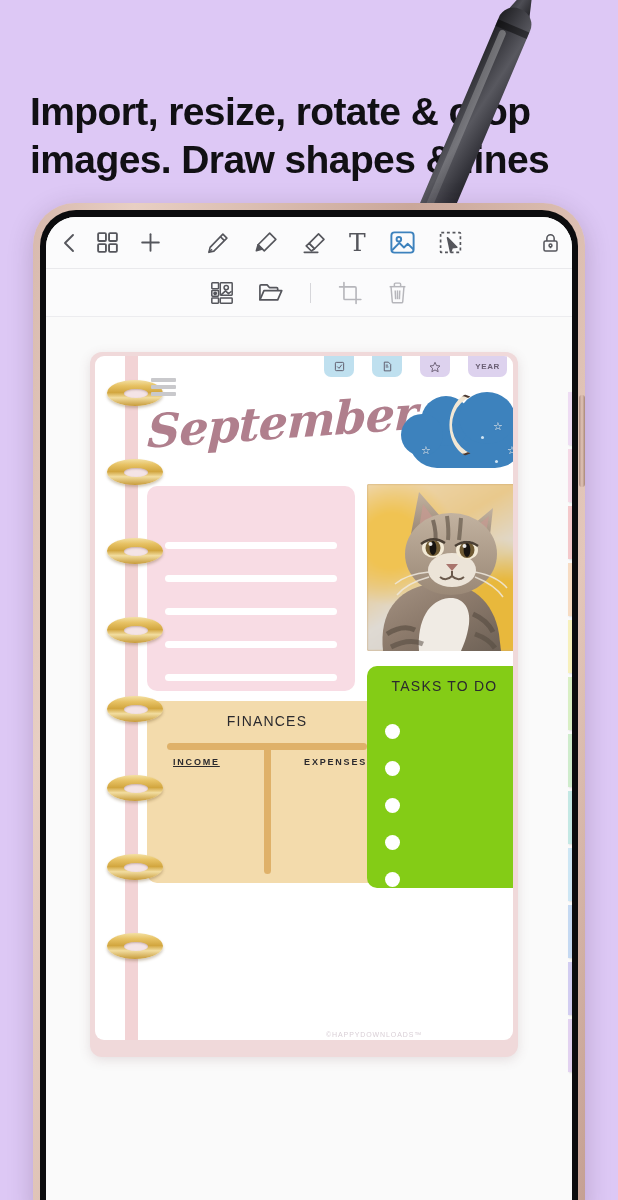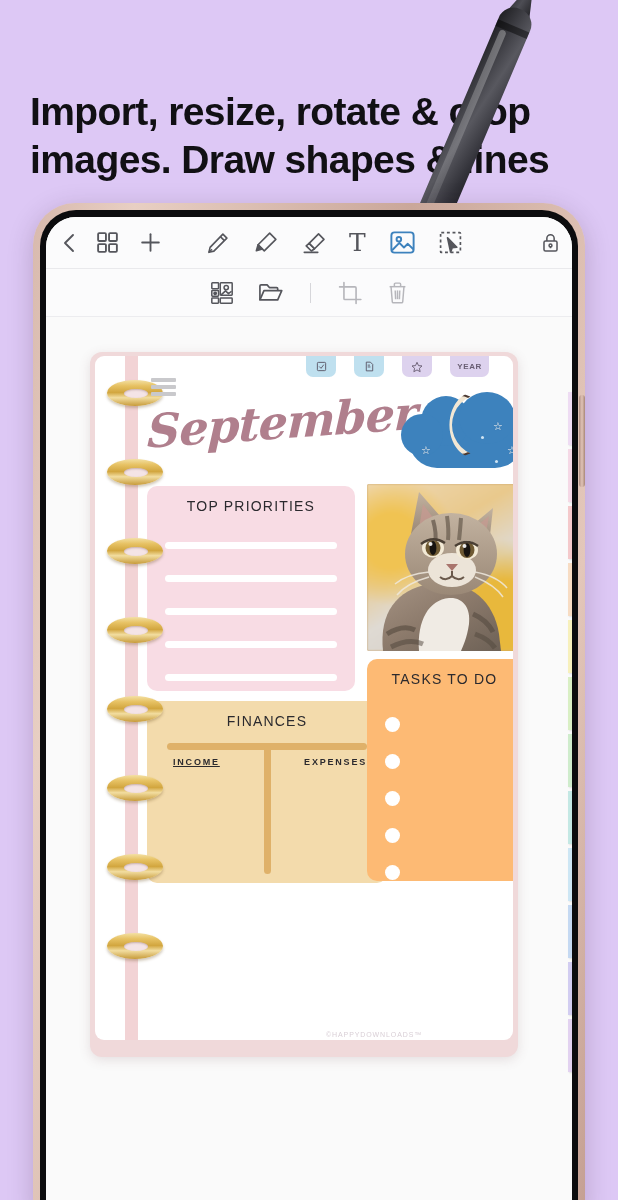--- a/index.html
+++ b/index.html
@@ -156,21 +156,21 @@
   .pink-strip {
     position: absolute;
     left: 30px; top: 0;
     width: 13px; height: 100%;
     background: #f2d3d5;
   }
 
   
   .top-tabs {
     position: absolute;
-    right: 24px; top: 0;
+    right: 6px; top: 0;
     display: flex;
     gap: 18px;
     z-index: 6;
   }
   .top-tab {
     height: 21px;
     min-width: 30px;
     border-radius: 0 0 7px 7px;
     display: flex; align-items: center; justify-content: center;
     font-size: 8px; font-weight: bold; letter-spacing: .6px;
@@ -313,21 +313,21 @@
     border-radius: 4px; background: #dfb169;
   }
   .fin-lab {
     position: absolute; top: 56px;
     font-size: 9px; font-weight: bold; letter-spacing: 1.8px;
     color: #2b2a2e;
   }
   .fin-lab.left  { left: 26px; text-decoration: underline; }
   .fin-lab.right { right: 20px; }
 
-  .card-tasks { left: 272px; top: 303px; width: 155px; height: 222px; background: #fdba74; }
+  .card-tasks { left: 272px; top: 310px; width: 155px; height: 222px; background: #84cc16; }
   .task-dots { position: absolute; left: 18px; top: 58px; }
   .task-dots i {
     display: block; width: 15px; height: 15px;
     background: #ffffff; border-radius: 50%;
     margin-bottom: 22px;
   }
 
   .watermark {
     position: absolute;
     left: 280px; top: 714px;
@@ -509,21 +509,20 @@
                 <div class="moon"></div>
                 <div class="star" style="left:98px; top:28px;">☆</div>
                 <div class="star" style="left:112px; top:52px;">☆</div>
                 <div class="star" style="left:26px; top:52px;">☆</div>
                 <div class="dot" style="left:86px; top:44px;"></div>
 
                 <div class="dot" style="left:100px; top:68px;"></div>
               </div>
 
               <div class="card card-prio">
-                <div class="card-title">TOP PRIORITIES</div>
                 <div class="prio-lines">
                   <i></i>
                   <i></i>
                   <i></i>
                   <i></i>
                   <i></i>
                 </div>
               </div>
 
               <div class="card card-photo">

